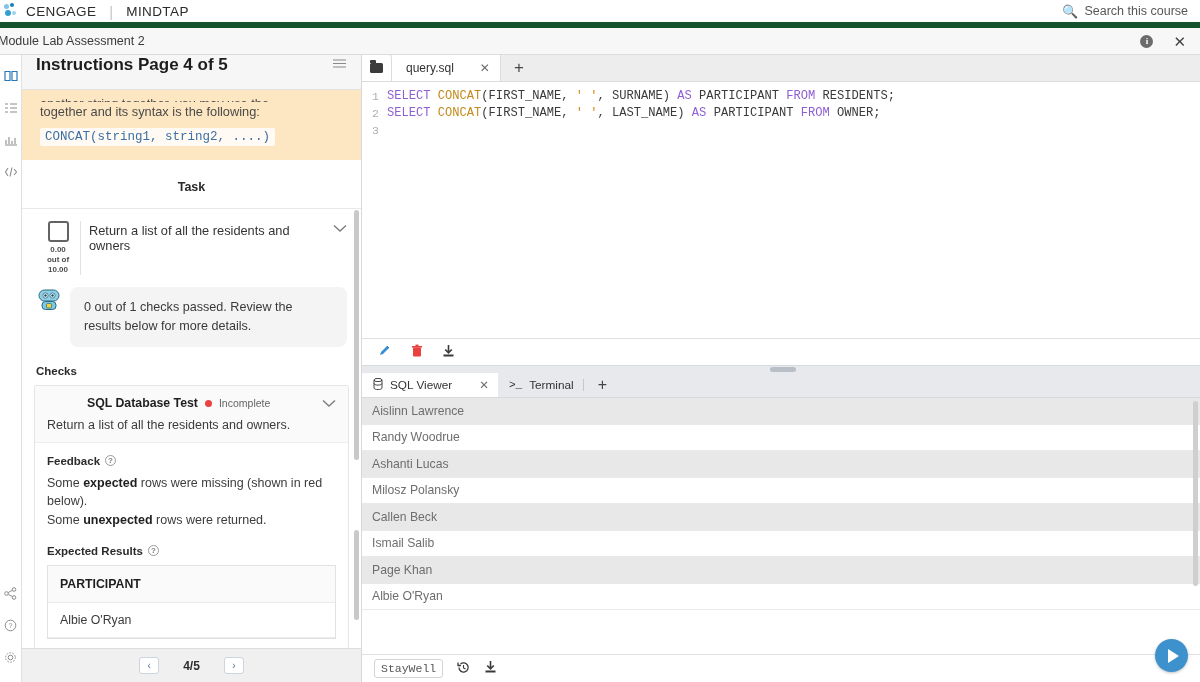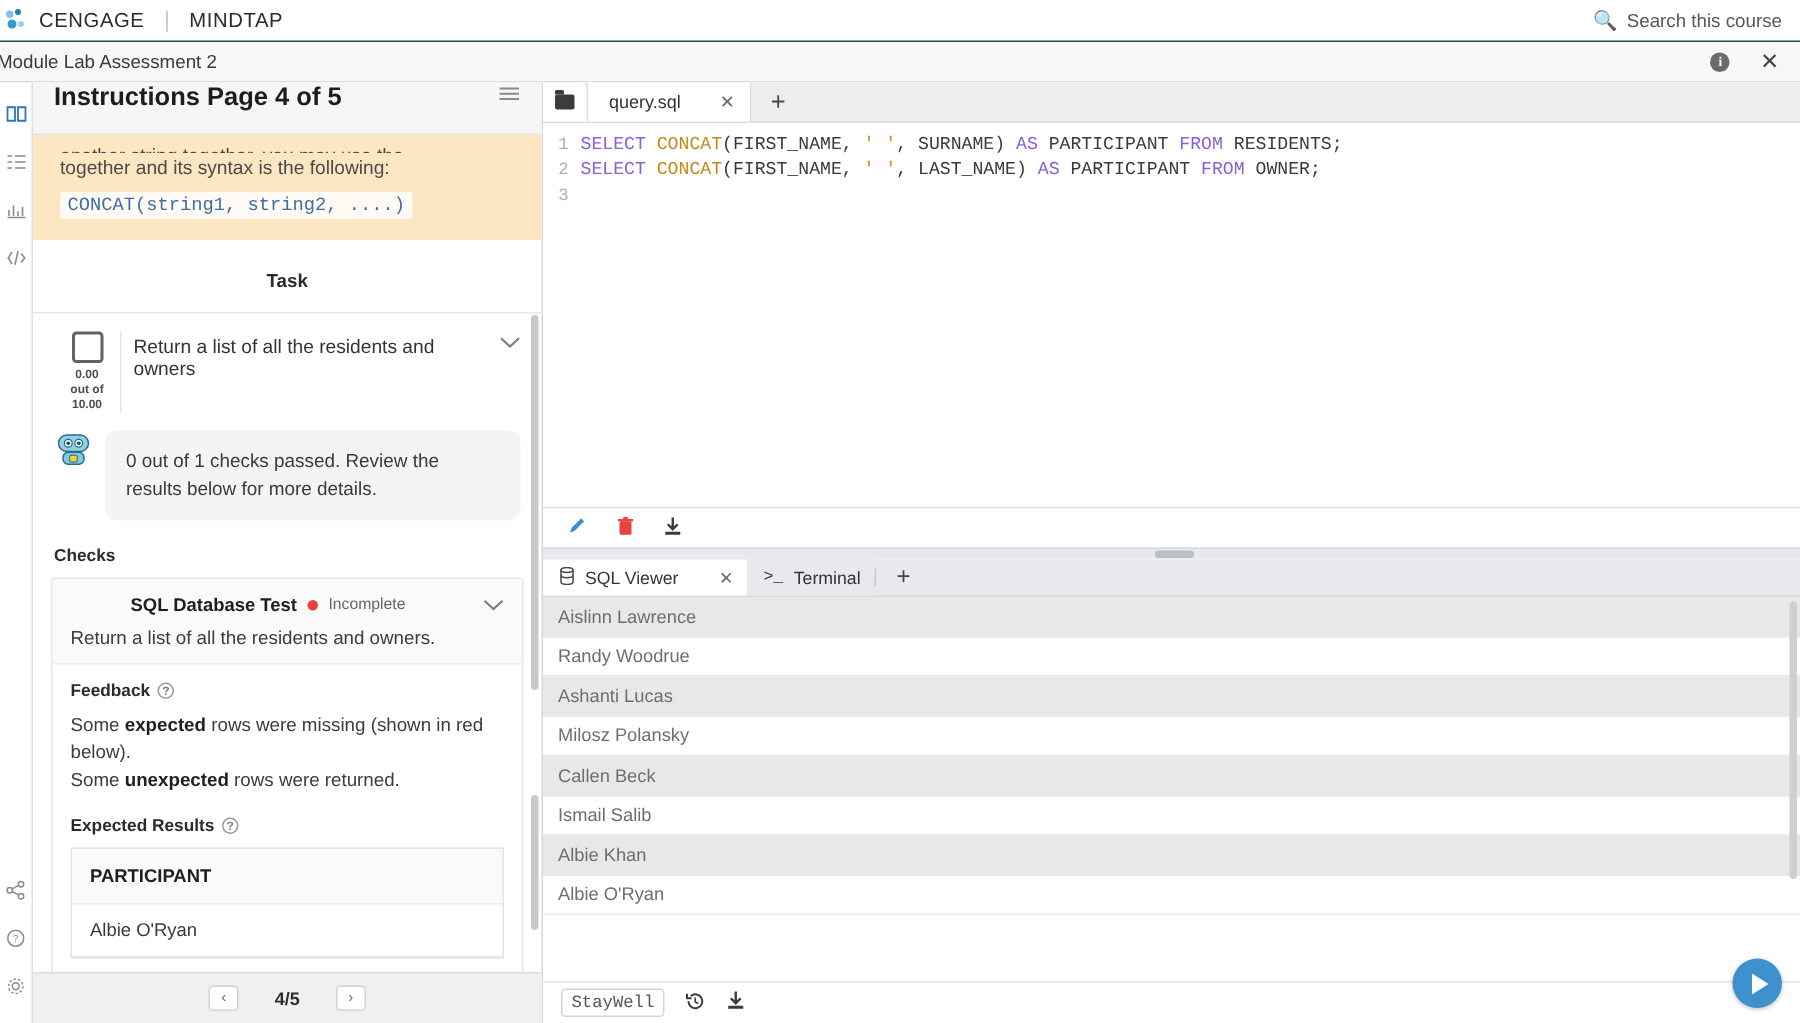--- a/index.html
+++ b/index.html
@@ -6,21 +6,21 @@
   html, body {
     width: 1200px; height: 682px;
     font-family: "Liberation Sans", sans-serif;
     background: #ffffff; color: #333;
     overflow: hidden;
   }
 
   
   .brandbar {
     height: 28px; display: flex; align-items: center;
-    background: #fff; border-bottom: 1px solid #14532d;
+    background: #fff; border-bottom: 6px solid #14532d;
     padding: 0 12px 0 4px;
     gap: 28px;
   }
   .cengage-logo { display: flex; align-items: center; gap: 6px; }
   .dot-mark { width: 16px; height: 16px; position: relative; }
   .dot-mark i {
     position: absolute; border-radius: 50%; display: block;
   }
   .dot-mark i:nth-child(1){ width:5px;height:5px;background:#7fc3e8;left:0;top:1px;}
   .dot-mark i:nth-child(2){ width:4px;height:4px;background:#1b7fb8;left:6px;top:0px;}
@@ -520,21 +520,21 @@
         <div class="rtab-add">+</div>
       </div>
 
       <div class="result-area" id="result-area">
           <div class="res-row alt">Aislinn Lawrence</div>
           <div class="res-row">Randy Woodrue</div>
           <div class="res-row alt">Ashanti Lucas</div>
           <div class="res-row">Milosz Polansky</div>
           <div class="res-row alt">Callen Beck</div>
           <div class="res-row">Ismail Salib</div>
-          <div class="res-row alt">Albie Khan</div>
+          <div class="res-row alt">Page Khan</div>
           <div class="res-row">Albie O'Ryan</div>
 
       <div class="res-scroll"></div>
         </div>
 
       <div class="status-bar">
         <span class="db-badge">StayWell</span>
         <span class="sb-ico">
           <svg width="13" height="13" viewBox="0 0 13 13">
               <path d="M2 6.5a4.6 4.6 0 1 0 1.5-3.4" fill="none" stroke="#3a3a3a" stroke-width="1.3"></path>

